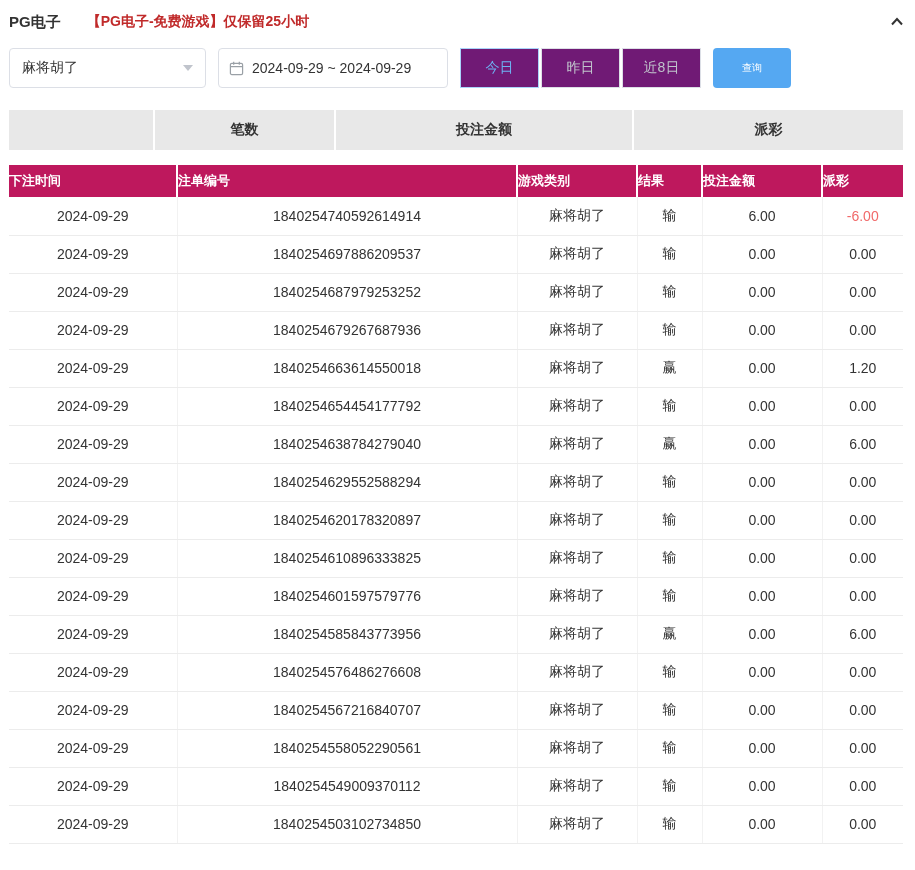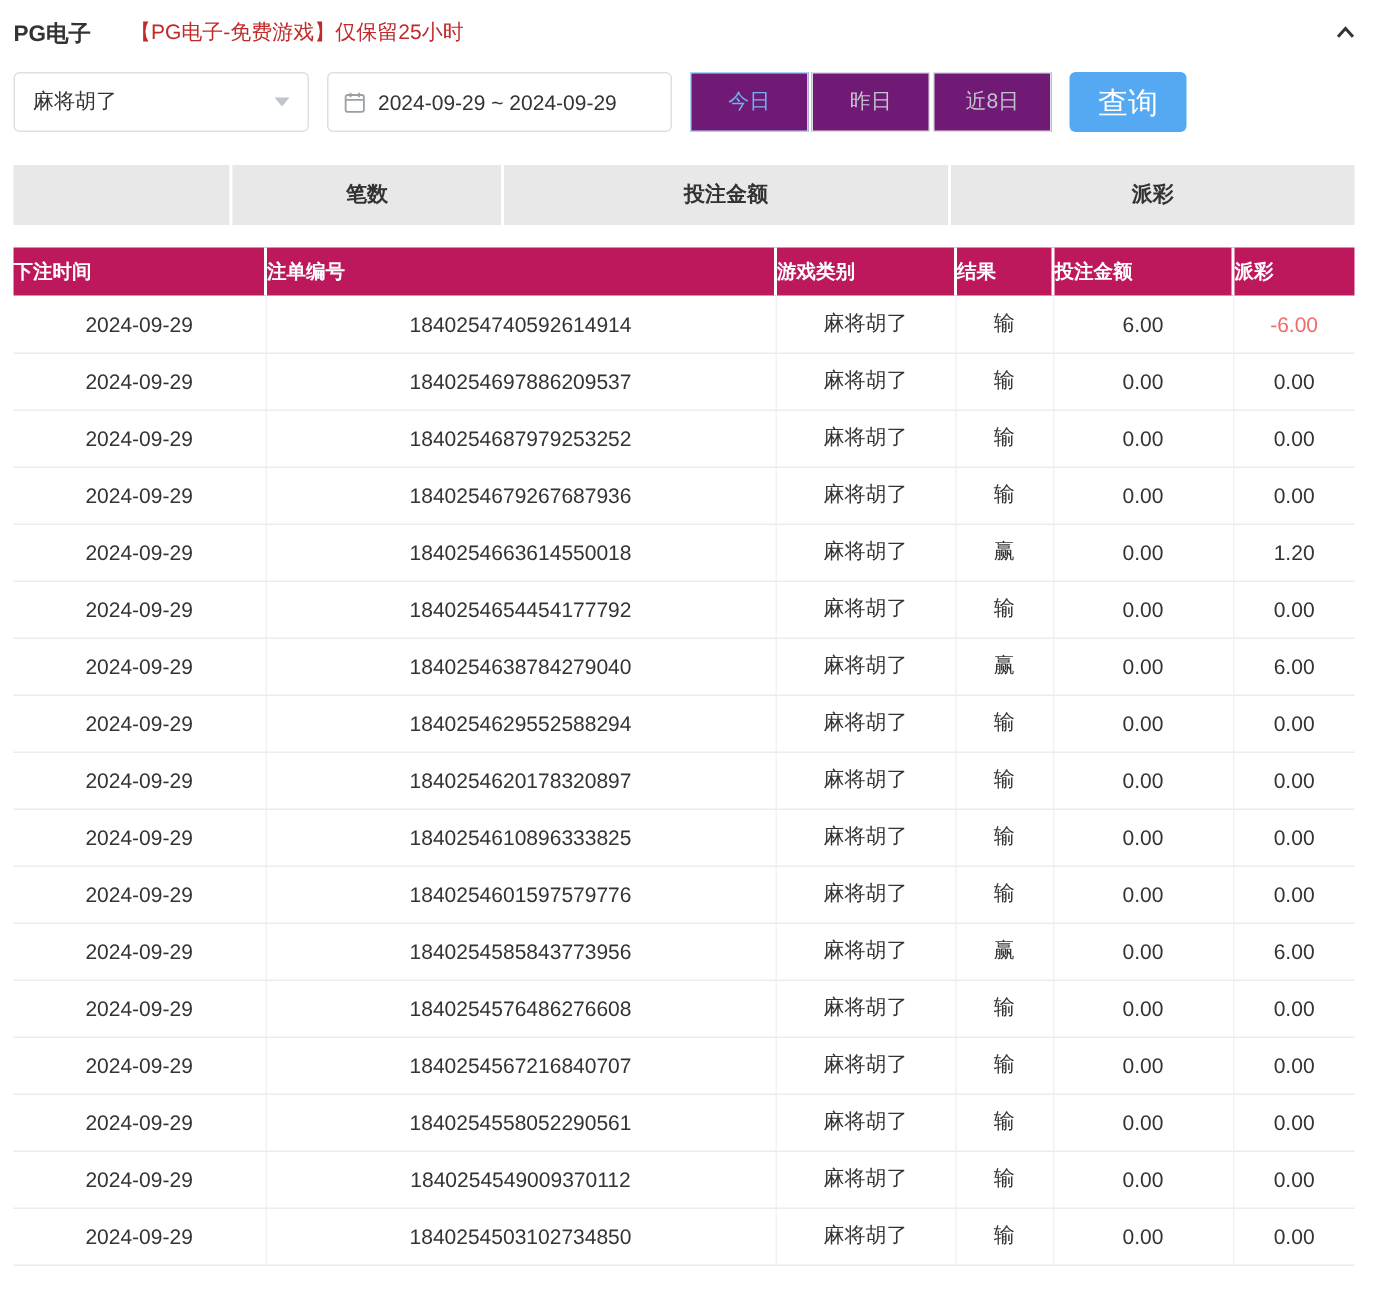--- a/index.html
+++ b/index.html
@@ -6,21 +6,21 @@
   html,body { width:915px; height:870px; overflow:hidden; }
   body {
     font-family:"Liberation Sans","DejaVu Sans",sans-serif;
     background:#fff; color:#333;
   }
   .page { padding:0 9px; width:915px; }
 
   
   .topbar { display:flex; align-items:center; height:40px; padding-top:4px; }
   .title { font-size:15px; font-weight:bold; color:#333; }
-  .notice { font-size:14px; font-weight:normal; color:#c02a2a; margin-left:26px; }
+  .notice { font-size:14px; font-weight:bold; color:#c02a2a; margin-left:26px; }
   .collapse { margin-left:auto; cursor:pointer; display:flex; align-items:center; }
 
   
   .filters { display:flex; align-items:center; margin-top:8px; }
   .select {
     width:197px; height:40px; border:1px solid #dcdfe6; border-radius:4px;
     display:flex; align-items:center; padding:0 12px; font-size:14px; color:#333;
     cursor:pointer; background:#fff;
   }
   .caret-down {
@@ -35,21 +35,21 @@
   }
   .btn-group { display:flex; margin-left:10px; }
   .qbtn {
     width:79px; height:40px; background:#701a75; border:1px solid #dcdfe6;
     font-size:14px; color:#c0c4cc; cursor:pointer; margin-left:2px;
     font-family:inherit;
   }
   .qbtn.active { border-color:#a9d4fa; color:#6db3f2; position:relative; z-index:1; }
   .search-btn {
     width:78px; height:40px; margin-left:12px; background:#55a8f2; color:#fff;
-    border:none; border-radius:4px; font-size:20px; cursor:pointer; font-family:inherit;
+    border:none; border-radius:4px; font-size:10px; cursor:pointer; font-family:inherit;
   }
 
   
   .summary { margin-top:22px; width:894px; }
   .summary-row { display:flex; }
   .summary-row .cell {
     display:flex; align-items:center; justify-content:center;
     font-size:14px; color:#333;
   }
   .summary-header .cell {

